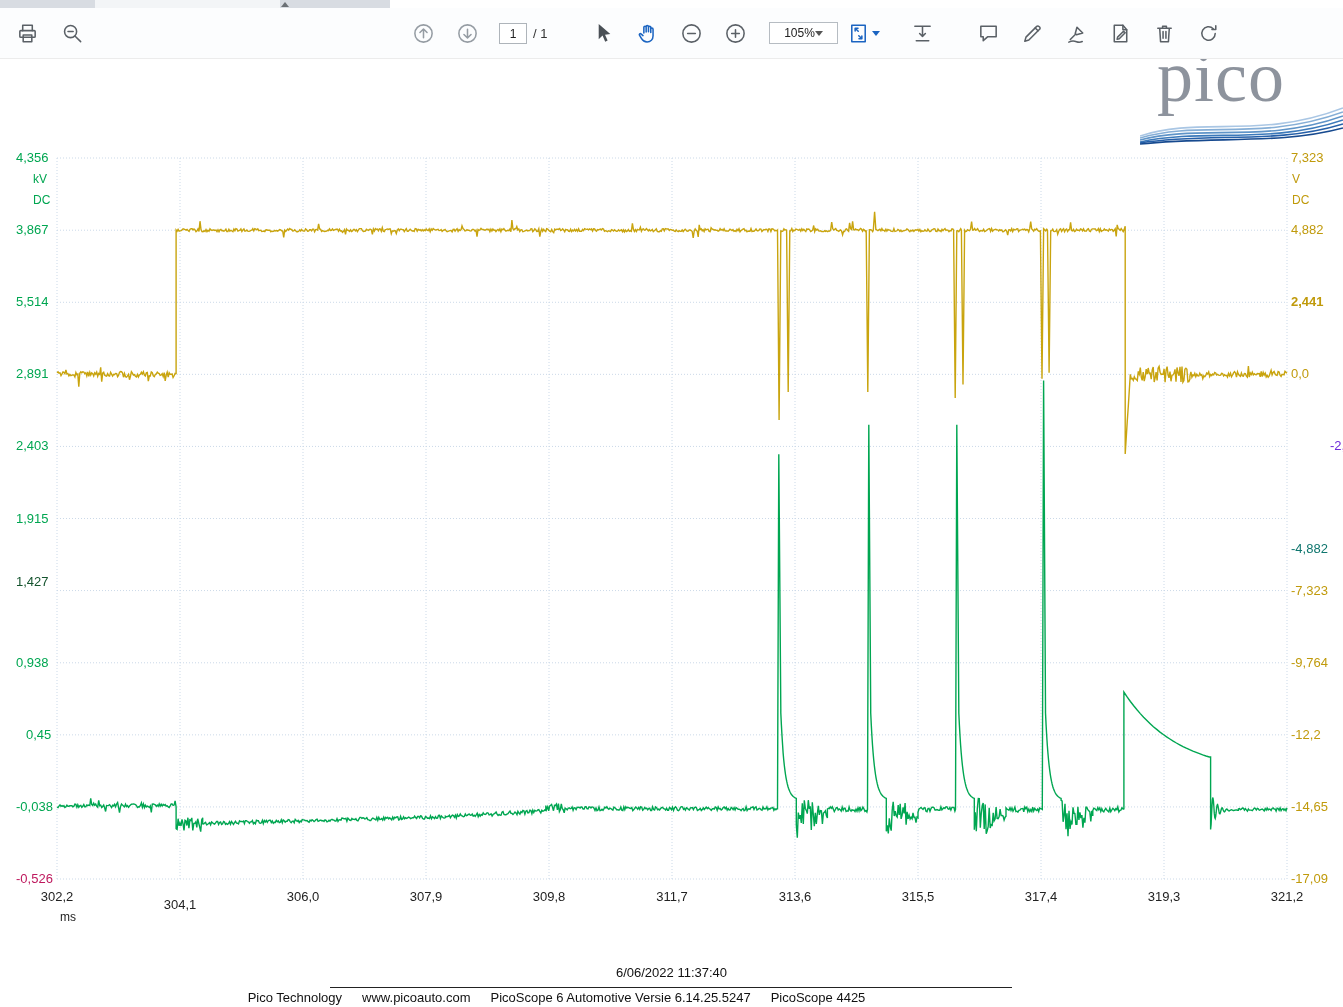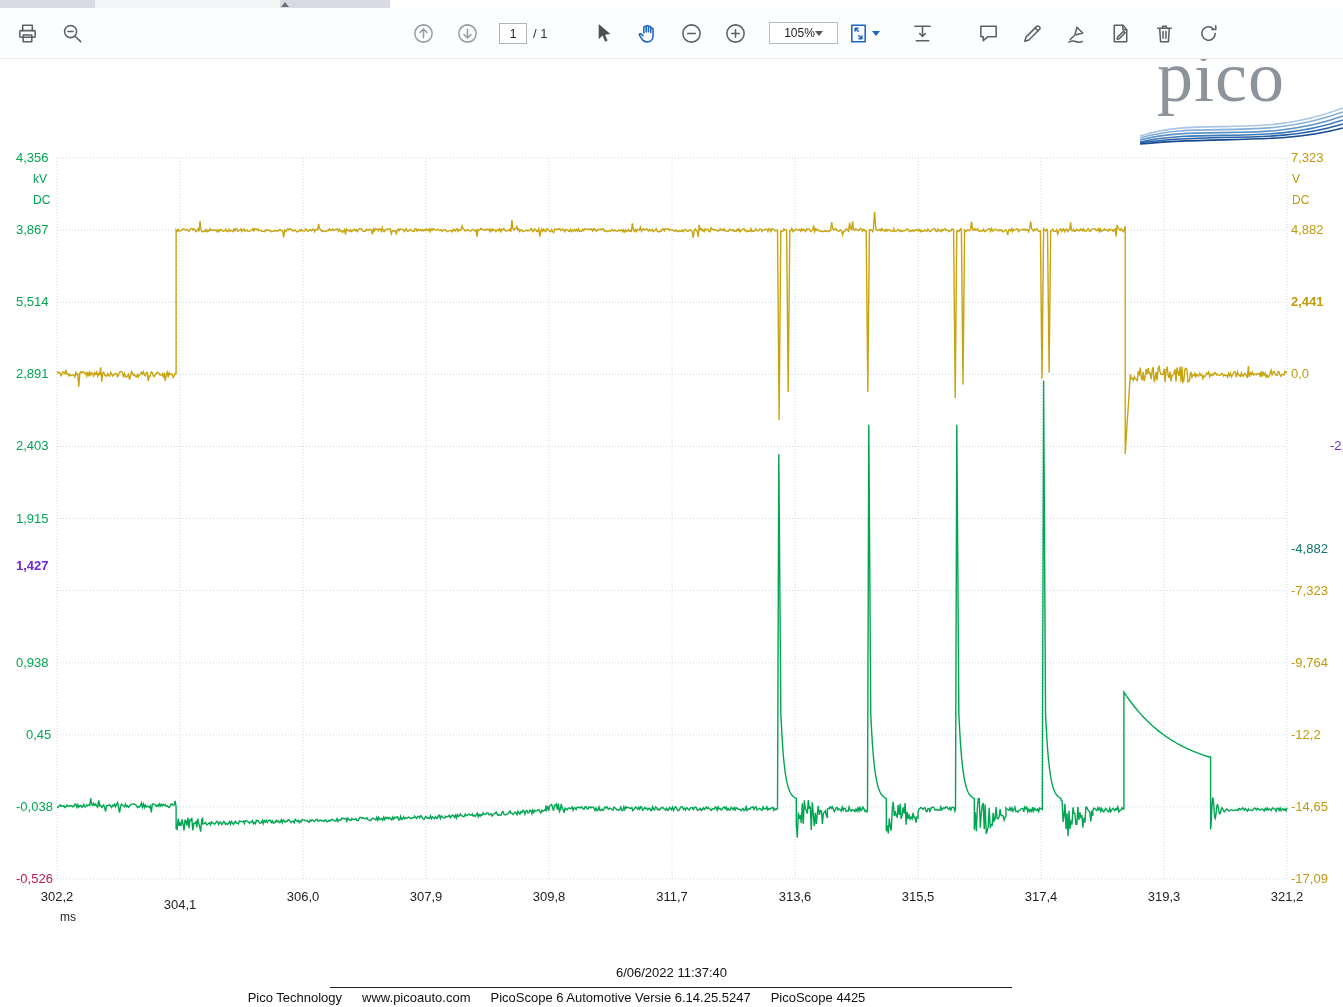--- a/index.html
+++ b/index.html
@@ -91,21 +91,21 @@
   <span class="unit" style="left:33px;top:193px;color:#00a651">DC</span>
   <span class="unit" style="left:1292px;top:172px;color:#c09a0b">V</span>
   <span class="unit" style="left:1292px;top:193px;color:#c09a0b">DC</span>
   <span class="unit" style="left:60px;top:910px;color:#222">ms</span>
 <span class="ylab" style="left: 16px; top: 150px; color: rgb(0, 166, 81);">4,356</span>
     <span class="ylab" style="left: 16px; top: 222.218px; color: rgb(0, 166, 81);">3,867</span>
     <span class="ylab" style="left: 16px; top: 294.289px; color: rgb(0, 166, 81);">5,514</span>
     <span class="ylab" style="left: 16px; top: 366.359px; color: rgb(0, 166, 81);">2,891</span>
     <span class="ylab" style="left: 16px; top: 438.43px; color: rgb(0, 166, 81); text-align: center;">2,403</span>
     <span class="ylab" style="left: 16px; top: 510.5px; color: rgb(0, 166, 81);">1,915</span>
-    <span class="ylab" style="left: 16px; top: 558px; color: #6d28d9; font-weight: bold;">1,427</span>
+    <span class="ylab" style="left: 16px; top: 574px; color: #14532d;">1,427</span>
     <span class="ylab" style="left: 16px; top: 654.789px; color: rgb(0, 166, 81);">0,938</span>
     <span class="ylab" style="left: 16px; top: 726.859px; color: rgb(0, 166, 81); margin-left: 10px;">0,45</span>
     <span class="ylab" style="left: 16px; top: 798.93px; color: rgb(0, 166, 81);">-0,038</span>
     <span class="ylab" style="left: 16px; top: 871px; color: #be185d;">-0,526</span>
     <span class="ylab" style="left: 1291px; top: 150px; color: rgb(192, 154, 11);">7,323</span>
     <span class="ylab" style="left: 1291px; top: 222.091px; color: rgb(192, 154, 11);">4,882</span>
     <span class="ylab" style="left: 1291px; top: 294.182px; color: rgb(192, 154, 11); font-weight: bold;">2,441</span>
     <span class="ylab" style="left: 1291px; top: 366.273px; color: rgb(192, 154, 11);">0,0</span>
     <span class="ylab" style="left: 1291px; top: 438.365px; color: #6d28d9; margin-left: 39px;">-2,441</span>
     <span class="ylab" style="left: 1291px; top: 510.456px; color: #0f766e; margin-top: 31px;">-4,882</span>

